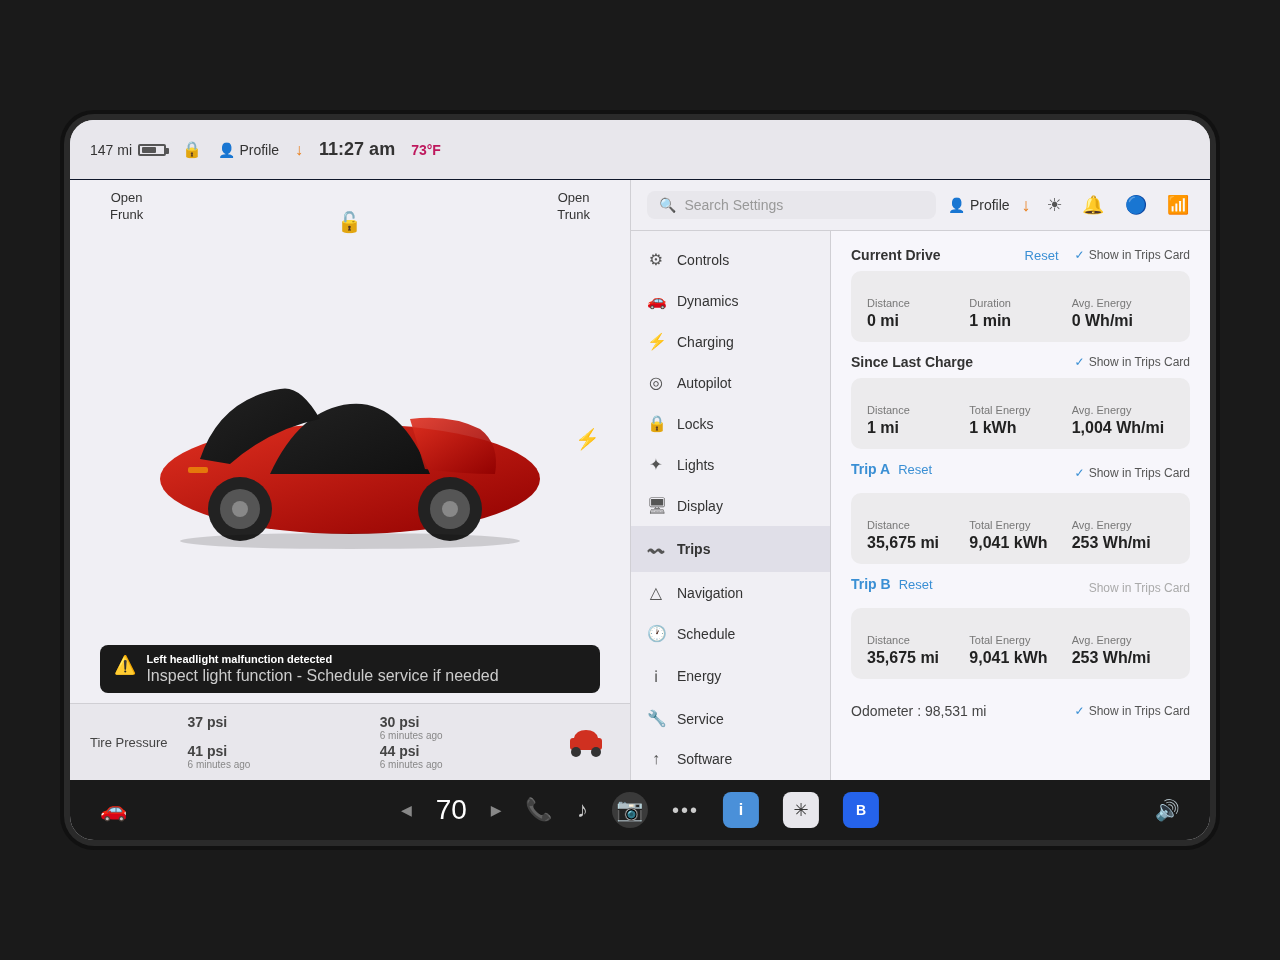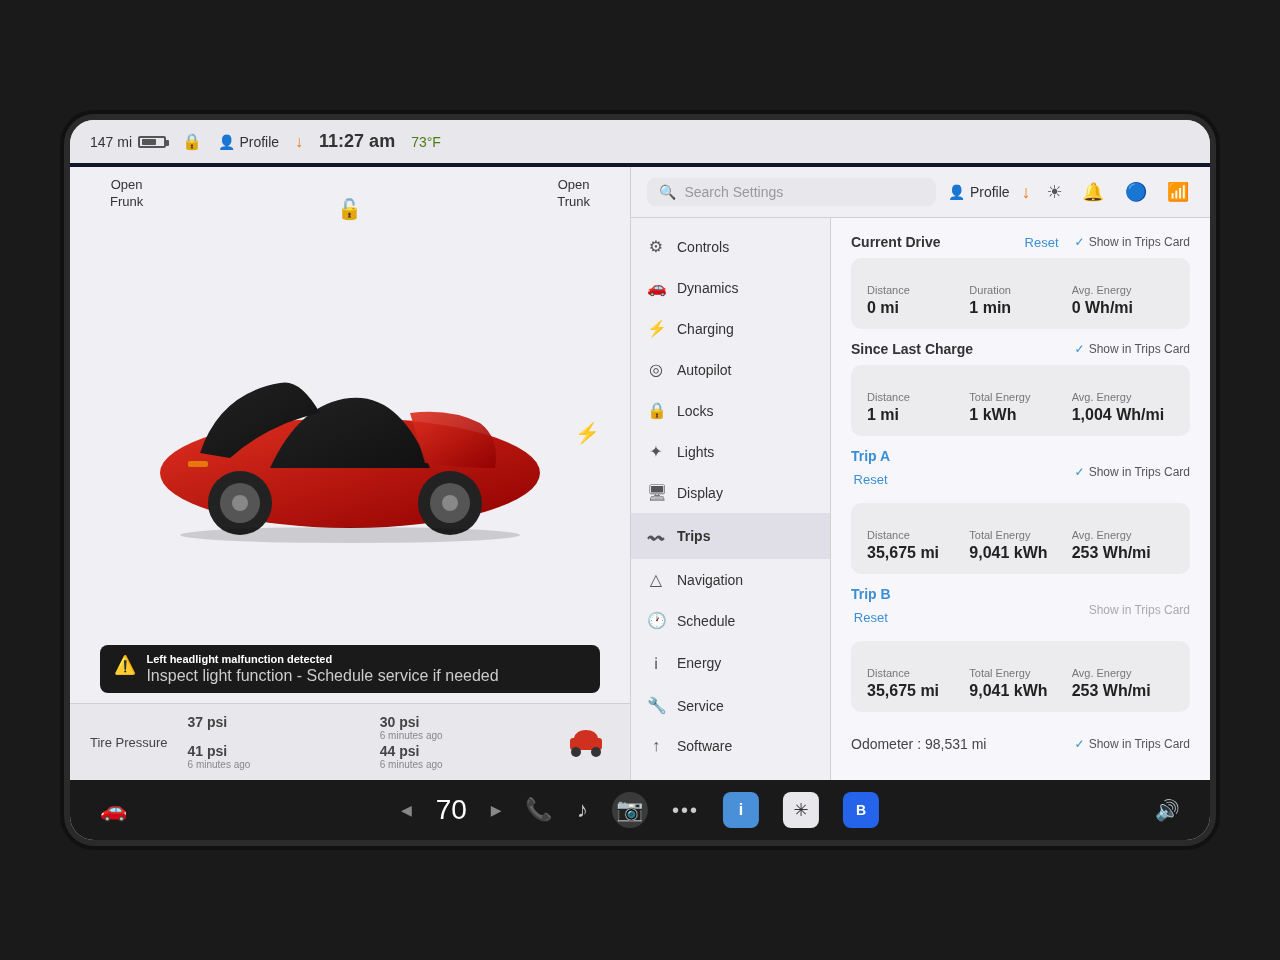--- a/index.html
+++ b/index.html
@@ -21,26 +21,26 @@
       border-radius: 24px;
       overflow: hidden;
       position: relative;
       display: flex;
       flex-direction: column;
       box-shadow: 0 0 0 6px #2a2a2a, 0 0 0 10px #111;
     }
 
     
     .status-bar {
-      height: 47px;
+      height: 60px;
       background: #e8e7ec;
       display: flex;
       align-items: center;
       padding: 0 20px;
-      border-bottom: 4px solid #0f172a;
+      border-bottom: 1px solid #0f172a;
       flex-shrink: 0;
       gap: 16px;
     }
     .status-bar .range {
       display: flex;
       align-items: center;
       gap: 6px;
       font-size: 14px;
       color: #333;
       font-weight: 500;
@@ -89,22 +89,22 @@
       font-size: 18px;
       color: #333;
       font-weight: 600;
     }
     .status-download {
       font-size: 16px;
       color: #e88020;
     }
     .status-temp {
       font-size: 14px;
-      color: #4d7c0f;
-      font-weight: 400;
+      color: #be185d;
+      font-weight: 700;
     }
 
     
     .main-content {
       flex: 1;
       display: flex;
       overflow: hidden;
     }
 
     
@@ -345,21 +345,20 @@
       font-size: 16px;
       font-weight: 600;
       color: #222;
     }
 
     .trip-section-header {
       display: flex;
       align-items: center;
       gap: 8px;
       margin-bottom: 8px;
-      flex-direction: column;
     }
     .trip-section-title {
       font-size: 14px;
       font-weight: 600;
       color: #3a8fd4;
     }
 
     .odometer-row {
       display: flex;
       align-items: center;

